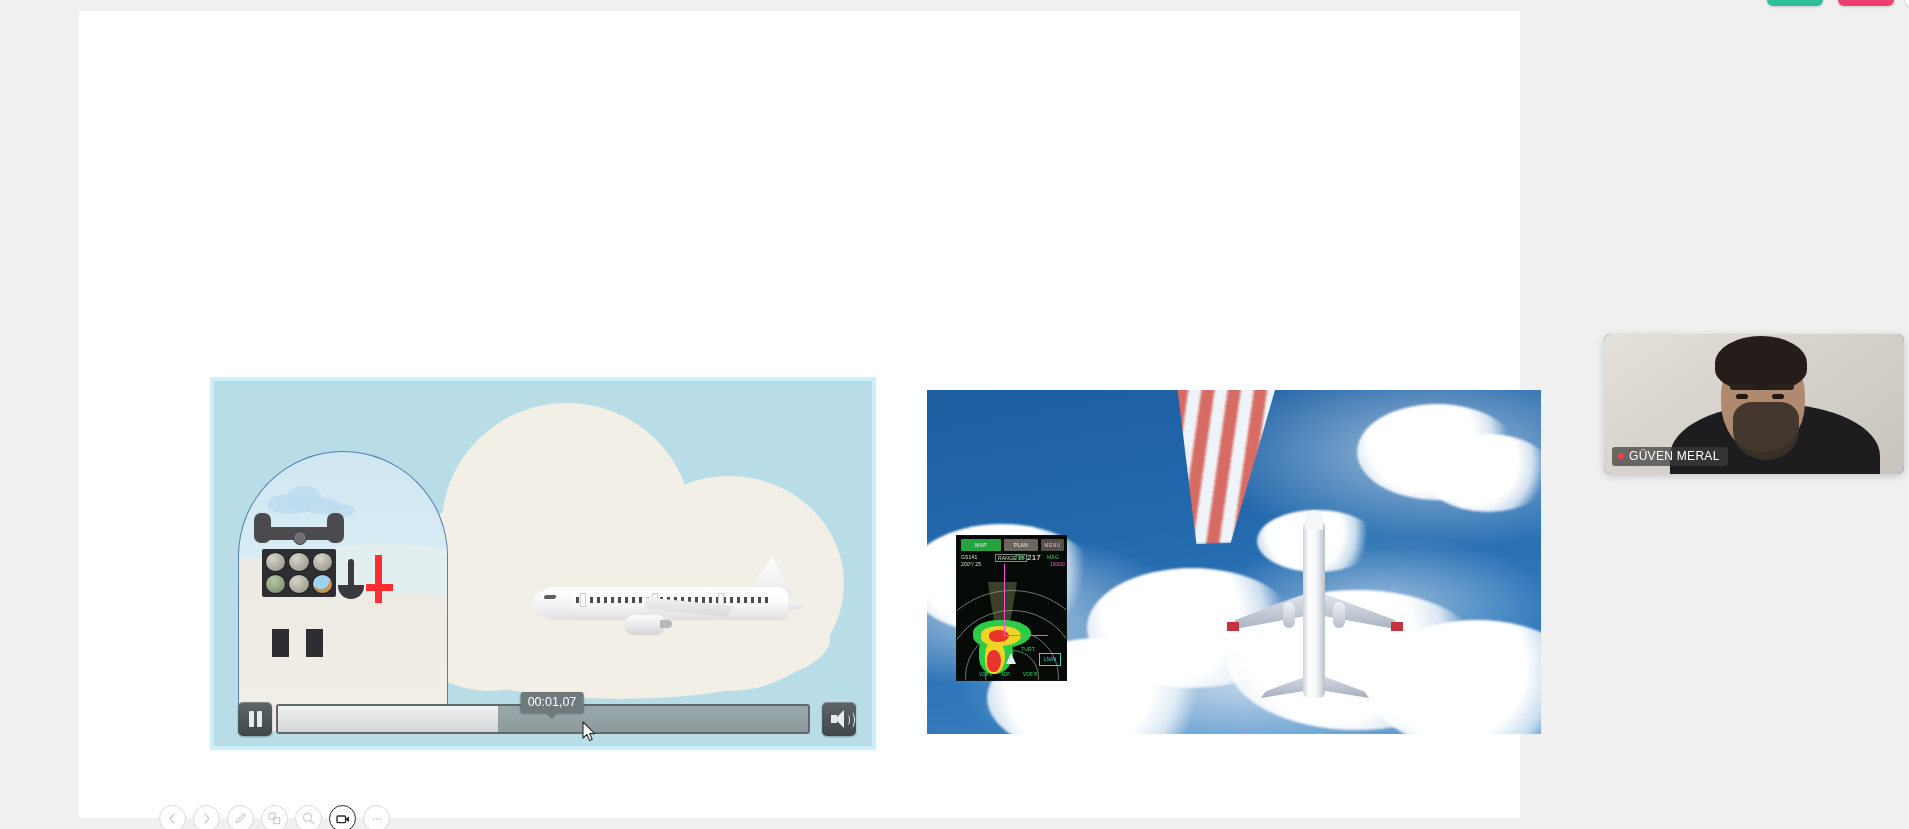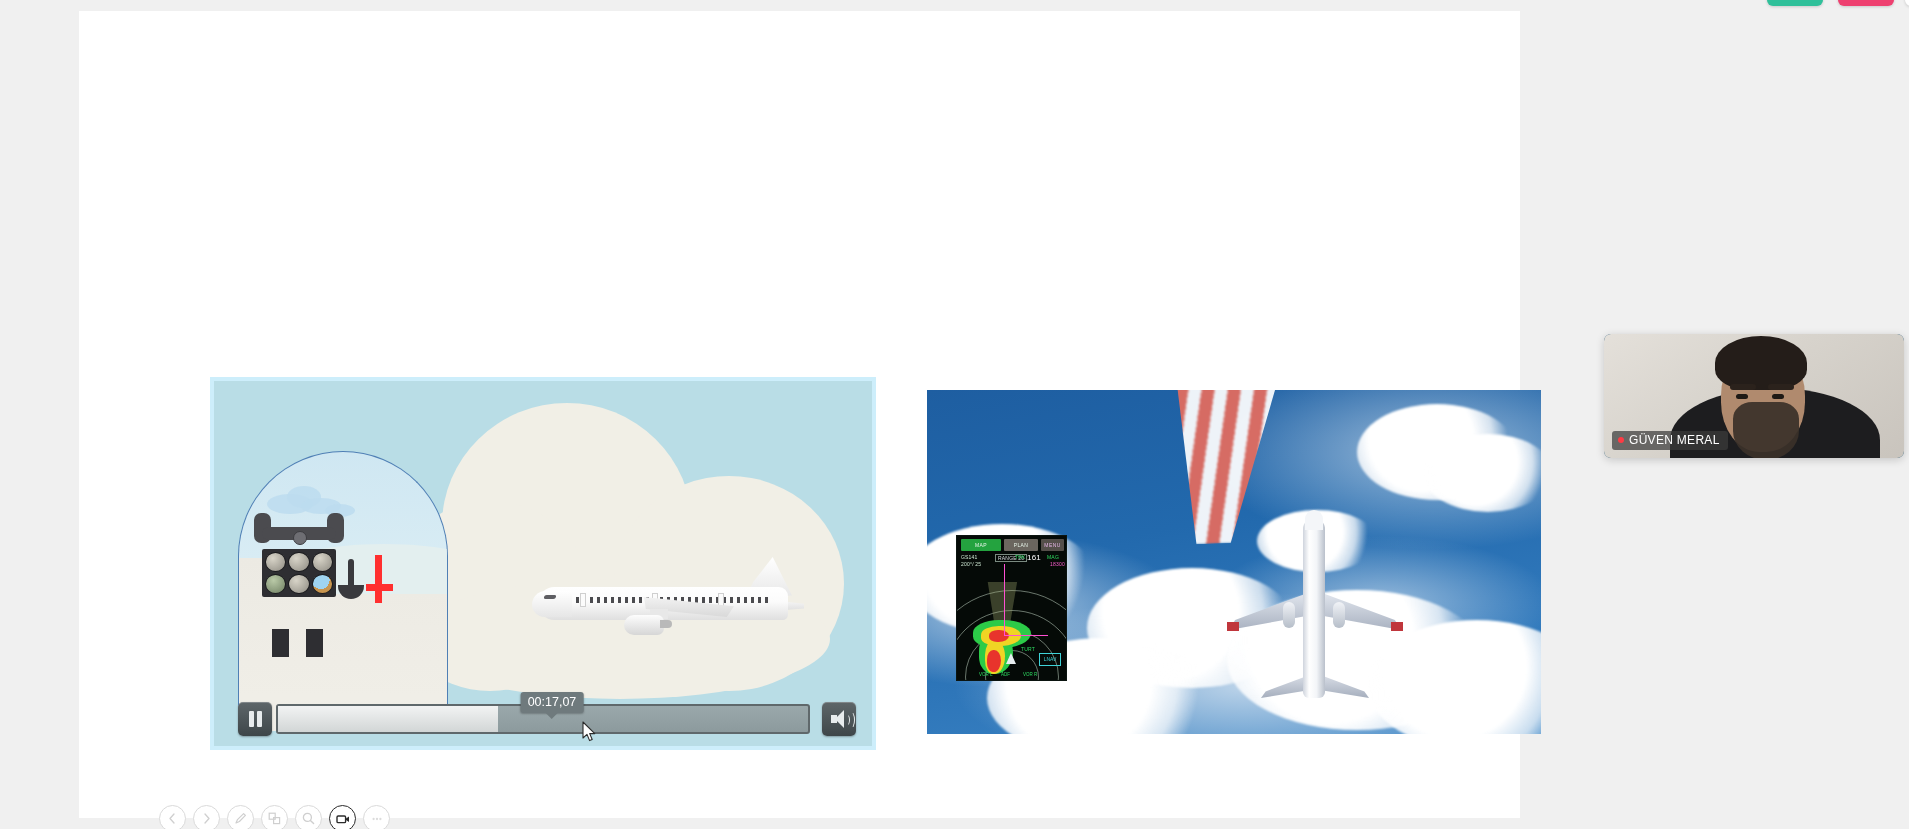--- a/index.html
+++ b/index.html
@@ -631,21 +631,21 @@
   }
   .tool-btn.active { border-color: #2b2b2b; }
   .tool-btn svg { display: block; }
 
   
   #webcam {
     position: absolute;
     left: 1604px;
     top: 334px;
     width: 300px;
-    height: 124px;
+    height: 140px;
     border-radius: 7px;
     overflow: hidden;
     background: #0c4a6e;
     box-shadow: 0 2px 8px rgba(0,0,0,.18);
   }
   #webcam-bg {
     position: absolute;
     inset: 0;
     background: linear-gradient(145deg, #e4e0da 0%, #d7d3cc 45%, #c9c4bd 100%);
   }
@@ -808,21 +808,21 @@
         </div>
         <div id="btn-volume">
           <span class="spk-body"></span>
           <span class="spk-cone"></span>
           <span class="wave w1"></span>
           <span class="wave w2"></span>
         </div>
       </div>
     </div>
 
-    <div id="time-tooltip">00:17,07</div>
+    <div id="time-tooltip">00:01,07</div>
 
     <svg id="mouse-cursor" viewBox="0 0 15 22">
       <path d="M1,1 L1,17 L5,13.4 L7.6,19.6 L10.2,18.5 L7.7,12.6 L12.8,12.6 Z" fill="#ffffff" stroke="#2b2b2b" stroke-width="1.1" stroke-linejoin="round"></path>
     </svg>
 
     <div id="video-right">
       <div id="sky"></div>
       <div class="cumulus" id="cu1"></div>
       <div class="cumulus" id="cu8"></div>
       <div class="cumulus" id="cu2"></div>
@@ -850,21 +850,21 @@
 
       <div id="nd">
         <div class="nd-tab" id="nd-tab-map">MAP</div>
         <div class="nd-tab" id="nd-tab-plan">PLAN</div>
         <div class="nd-tab" id="nd-tab-menu">MENU</div>
 
         <div class="nd-txt" id="nd-gs">GS141</div>
         <div class="nd-txt" id="nd-wind">200°/ 25</div>
         <div class="nd-txt" id="nd-range">RANGE 20</div>
         <div class="nd-txt" id="nd-trk">TRK</div>
-        <div class="nd-txt" id="nd-hdg">161</div>
+        <div class="nd-txt" id="nd-hdg">217</div>
         <div class="nd-txt" id="nd-mag">MAG</div>
         <div class="nd-txt" id="nd-alt">18300</div>
 
         <div class="nd-arc" id="arc1"></div>
         <div class="nd-arc" id="arc2"></div>
         <div class="nd-arc" id="arc3"></div>
         <div class="nd-arc" id="arc4"></div>
         <div id="nd-beam"></div>
 
         <div class="wx" id="wx-green-1"></div>

